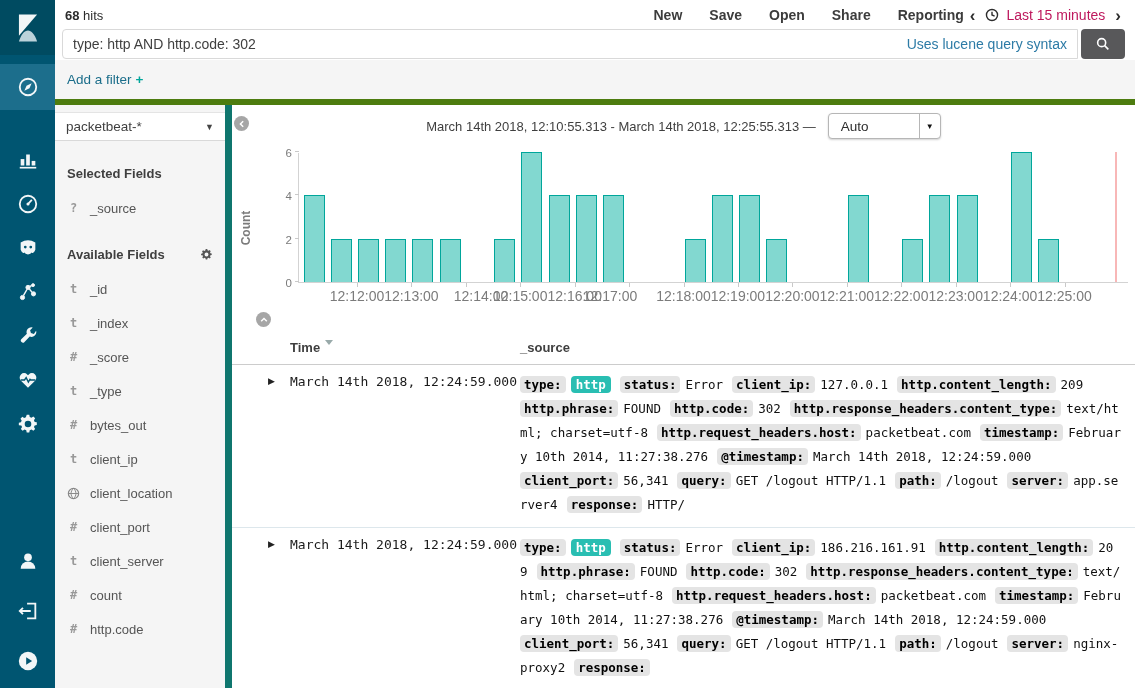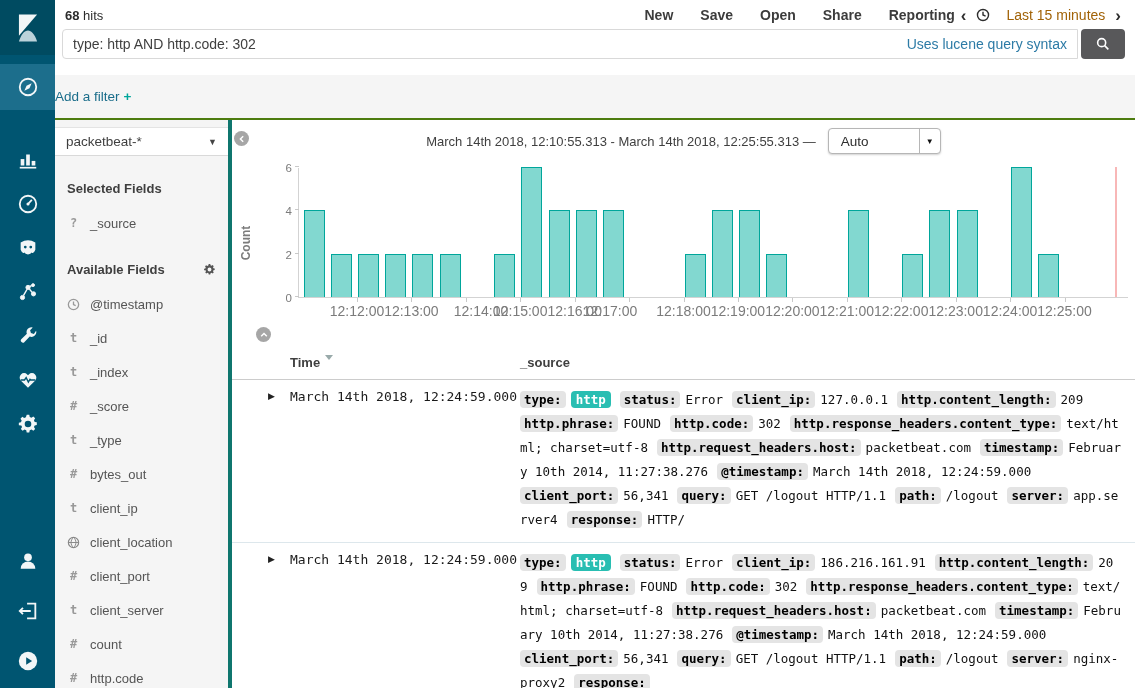--- a/index.html
+++ b/index.html
@@ -19,36 +19,36 @@
   
   .content { flex:1; display:flex; flex-direction:column; min-width:0; }
 
   .topbar { height:28px; display:flex; align-items:center; padding:2px 14px 0 10px; }
   .hits { font-size:13px; color:#2d2d2d; }
   .hits b { font-weight:bold; }
   .topnav { margin-left:auto; display:flex; align-items:center; gap:27px; font-size:14px; color:#3c3c3c;font-weight:bold; }
   .topnav a { cursor:pointer; }
   .tp { display:flex; align-items:center; gap:10px; margin-left:6px; }
   .tp .chev { font-size:17px; font-weight:bold; color:#2d2d2d; cursor:pointer; line-height:1; }
-  .tp-label { display:flex; align-items:center; gap:16px; font-size:14px; color:#a16207; cursor:pointer; }
+  .tp-label { display:flex; align-items:center; gap:7px; font-size:14px; color:#be185d; cursor:pointer; }
 
   .searchrow { display:flex; align-items:stretch; height:30px; margin:1px 10px 0 7px; }
   .searchbox { flex:1; display:flex; align-items:center; border:1px solid #d9d9d9; border-radius:4px 0 0 4px; background:#fff; padding:0 10px; }
   .searchbox input { flex:1; border:none; outline:none; font-size:14px; color:#3f3f3f; font-family:"Liberation Sans",sans-serif; background:transparent; }
   .lucene { font-size:14px; color:#2d7ba6; white-space:nowrap; margin-left:10px; cursor:pointer; }
   .searchbtn { width:44px; background:#58585a; border:none; border-radius:4px; margin-left:3px; display:flex; align-items:center; justify-content:center; cursor:pointer; }
 
-  .filterbar { height:45px; background:#f5f5f5; border-bottom:2px solid #4d7c0f; display:flex; align-items:center; margin-top:16px; }
+  .filterbar { height:45px; background:#f5f5f5; border-bottom:6px solid #4d7c0f; display:flex; align-items:center; padding-left:12px; margin-top:1px; }
   .addfilter { font-size:13.5px; color:#1a6d8a; cursor:pointer; }
   .addfilter .plus { color:#00a69b; font-weight:bold; margin-left:4px; }
 
   .bodyrow { flex:1; display:flex; min-height:0; }
 
   
-  .fields { width:177px; background:#f5f5f5; border-right:4px solid #0f766e; flex-shrink:0; overflow:hidden; }
+  .fields { width:177px; background:#f5f5f5; border-right:7px solid #0f766e; flex-shrink:0; overflow:hidden; }
   .idxrow { height:29px; margin-top:7px; background:#fff; border-top:1px solid #e4e4e4; border-bottom:1px solid #d9d9d9; display:flex; align-items:center; padding:0 11px; cursor:pointer; }
   .idxname { font-size:13.5px; color:#3f3f3f; }
   .idxcaret { margin-left:auto; color:#444; font-size:9px; }
   .fheading { display:flex; align-items:center; margin:25px 12px 0 12px; font-size:13px; font-weight:bold; color:#3f3f3f; }
   .fheading .gear { margin-left:auto; cursor:pointer; color:#555; display:flex; }
   .flist { margin-top:10px; }
   .fitem { height:34px; display:flex; align-items:center; padding:0 12px; gap:10px; cursor:pointer; }
   .ficon { width:13px; text-align:center; color:#999; font:bold 12px "DejaVu Sans Mono",monospace; flex-shrink:0; display:flex; justify-content:center; }
   .fname { font-size:13px; color:#555; }
 
@@ -265,29 +265,20 @@
           </div>
         <div class="fheading" style="margin-top:22px;">
           <span>Available Fields</span>
           <span class="gear">
             <svg width="13" height="13" viewBox="0 0 24 24" fill="#555">
                 <path fill-rule="evenodd" d="M10.6 2h2.8l.5 2.3 1.9.8 2-1.3 2 2-1.3 2 .8 1.9 2.3.5v2.8l-2.3.5-.8 1.9 1.3 2-2 2-2-1.3-1.9.8-.5 2.3h-2.8l-.5-2.3-1.9-.8-2 1.3-2-2 1.3-2-.8-1.9L2 13.4v-2.8l2.3-.5.8-1.9-1.3-2 2-2 2 1.3 1.9-.8zM12 8.4a3.6 3.6 0 1 0 0 7.2 3.6 3.6 0 0 0 0-7.2z"></path>
               </svg>
           </span>
         </div>
         <div class="flist" id="availableFields">
-            <div class="fitem">
-              <span class="ficon">
-                <svg width="13" height="13" viewBox="0 0 24 24">
-                  <circle cx="12" cy="12" r="9.5" fill="none" stroke="#999" stroke-width="2.4"></circle>
-                  <path d="M12 6.5V12l4 2" fill="none" stroke="#999" stroke-width="2.4"></path>
-                </svg>
-              </span>
-              <span class="fname">@timestamp</span>
-            </div>
             <div class="fitem">
               <span class="ficon">t</span>
               <span class="fname">_id</span>
             </div>
             <div class="fitem">
               <span class="ficon">t</span>
               <span class="fname">_index</span>
             </div>
             <div class="fitem">
               <span class="ficon">#</span>

